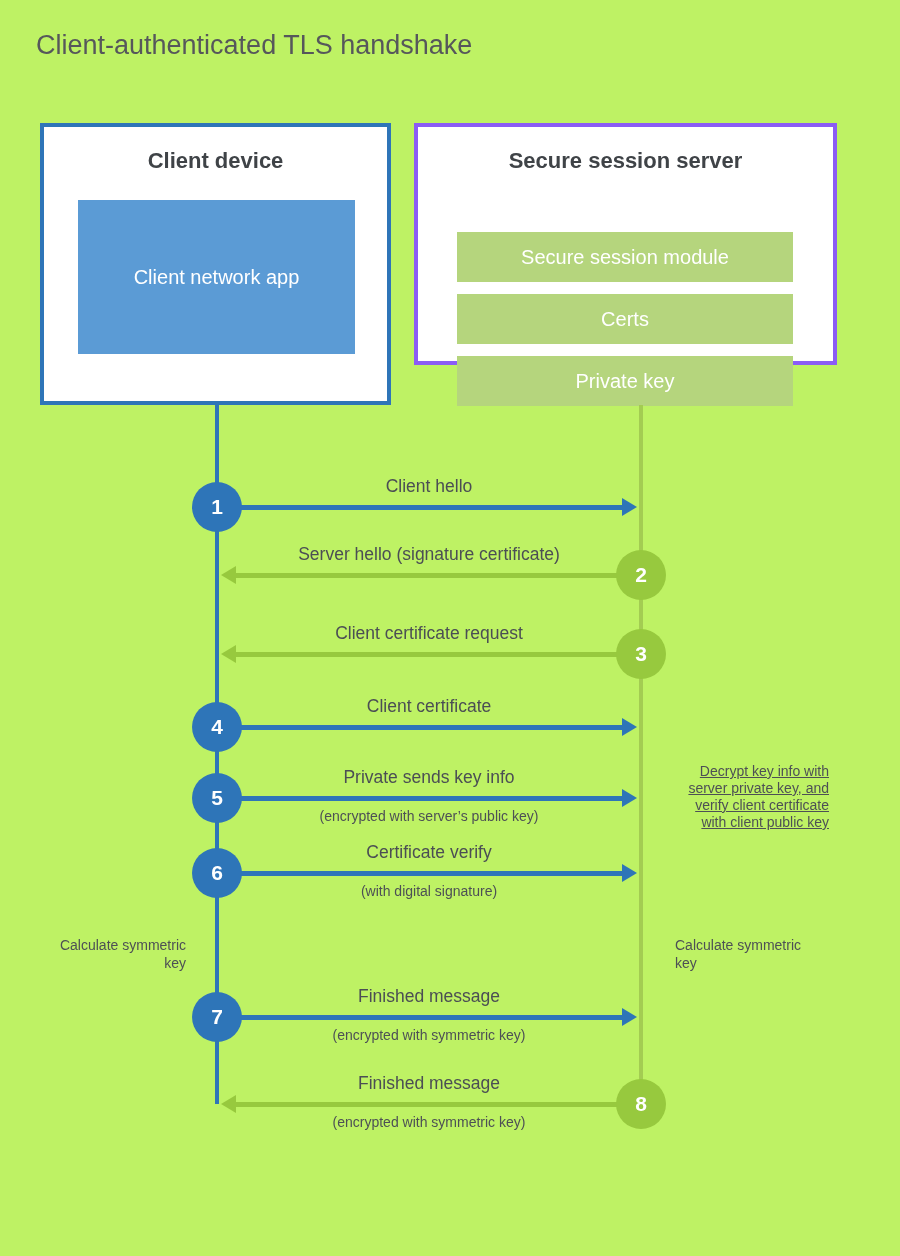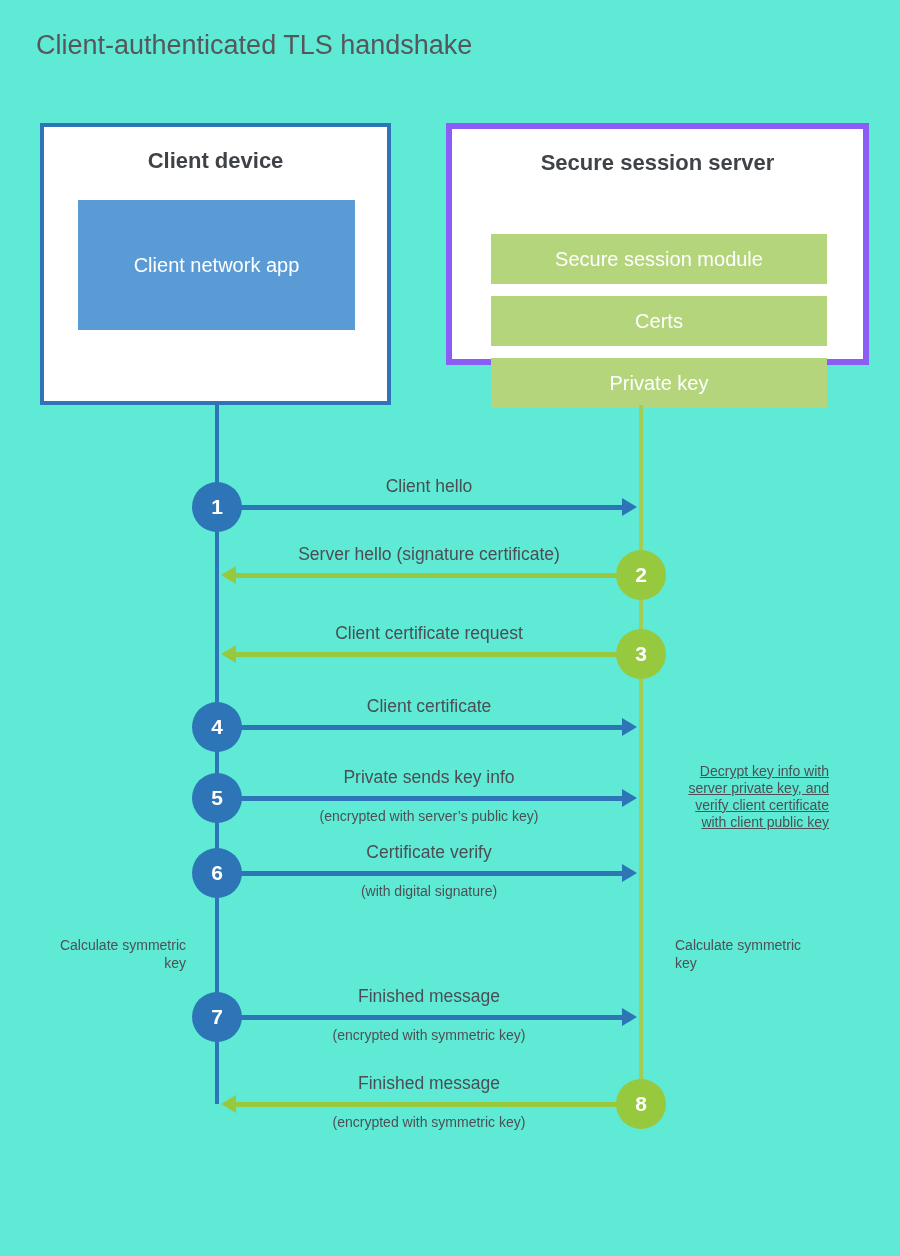--- a/index.html
+++ b/index.html
@@ -1,34 +1,34 @@
 <!DOCTYPE html>
 <html><head>
 <meta charset="utf-8">
 <style>
   html,body{margin:0;padding:0;background:#ffffff;}
   #stage{
-    position:relative;width:900px;height:1256px;background:#5eead4;
+    position:relative;width:900px;height:1256px;background:#bef264;
     font-family:"Liberation Sans","DejaVu Sans",sans-serif;overflow:hidden;
   }
   .abs{position:absolute;}
   
   #page-title{
     left:36px;top:30px;font-size:27px;font-weight:400;color:#56575b;letter-spacing:0;
   }
   
   .actor-box{box-sizing:border-box;background:#fff;}
   #client-box{left:40px;top:123px;width:351px;height:282px;border:4px solid #2e75b8;}
-  #server-box{left:446px;top:123px;width:423px;height:242px;border:6px solid #8b5cf6;}
+  #server-box{left:414px;top:123px;width:423px;height:242px;border:4px solid #8b5cf6;}
   .actor-title{
     position:absolute;left:0;right:0;top:21px;text-align:center;
     font-size:22px;font-weight:700;color:#3f4347;
   }
   #client-app{
-    position:absolute;left:34px;top:73px;width:277px;height:130px;background:#5b9bd5;
+    position:absolute;left:34px;top:73px;width:277px;height:154px;background:#5b9bd5;
     display:flex;align-items:center;justify-content:center;text-align:left;
     color:#ffffff;font-size:20px;line-height:1.45;padding:0 30px;box-sizing:border-box;
   }
   .server-bar{
     position:absolute;left:39px;width:336px;height:50px;background:#b5d57d;
     display:flex;align-items:center;justify-content:center;
     color:#ffffff;font-size:20px;margin-top:32px;
   }
   #server-bar-0{top:73px;} #server-bar-1{top:135px;} #server-bar-2{top:197px;}
   

